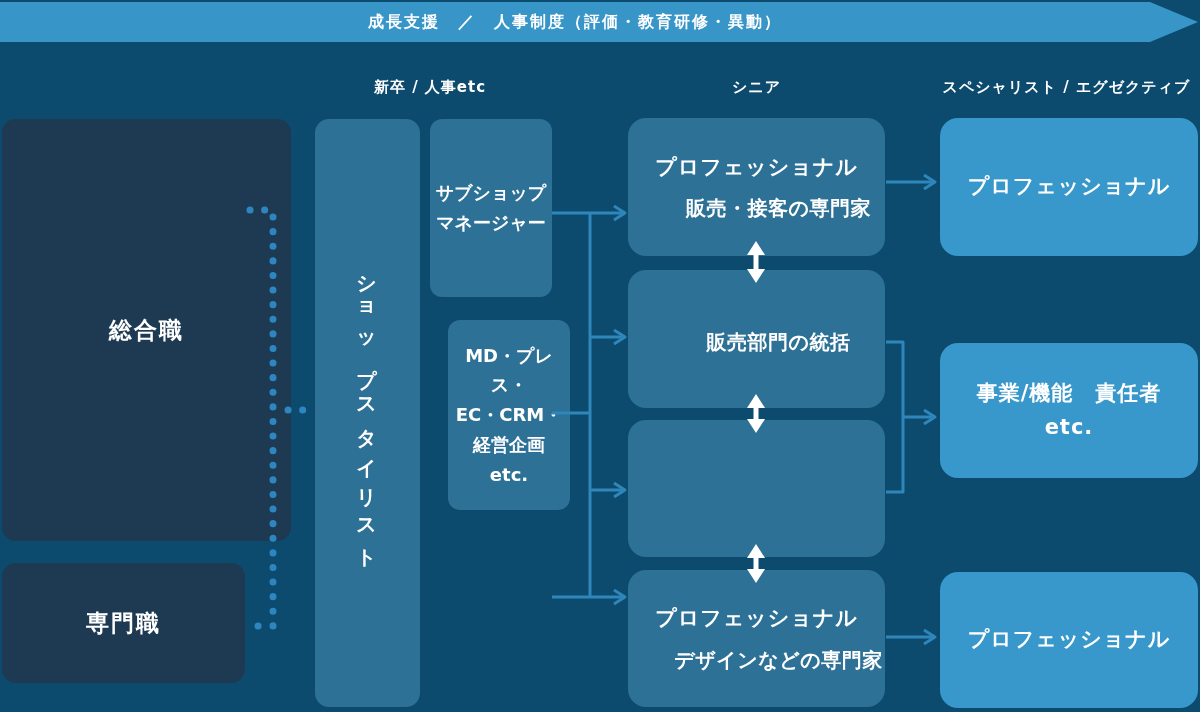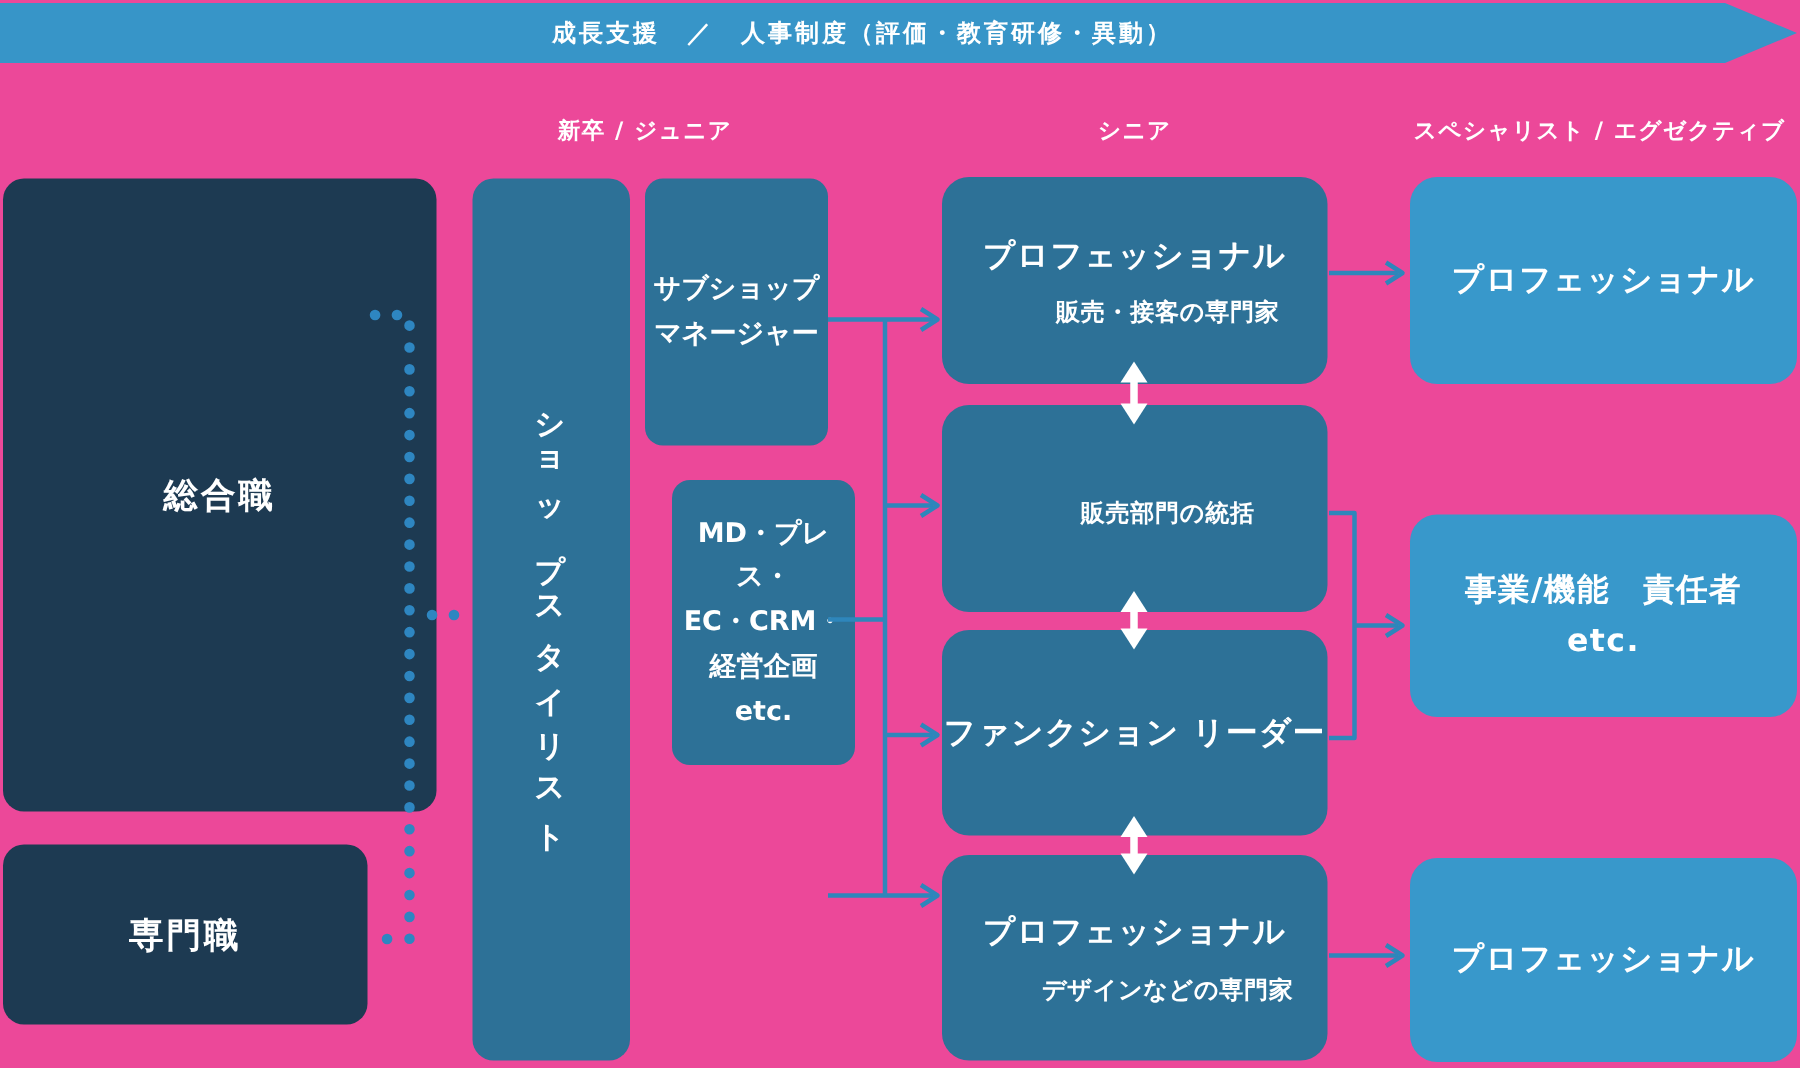--- a/index.html
+++ b/index.html
@@ -1,17 +1,17 @@
 <!DOCTYPE html>
 <html lang="ja"><head>
 <meta charset="utf-8">
 <style>
   html,body{margin:0;padding:0;background:#000;}
   .stage{
-    position:relative;width:1200px;height:712px;background:#ec4899;overflow:hidden;
+    position:relative;width:1200px;height:712px;background:#0c4a6e;overflow:hidden;
     font-family:"DejaVu Sans","Liberation Sans",sans-serif;color:#fff;
   }
   .banner{
     position:absolute;left:0;top:2px;width:1150px;height:40px;background:#3795c8;
     display:flex;align-items:center;justify-content:center;
     font-size:16px;font-weight:bold;letter-spacing:2px;
   }
   .banner-tip{
     position:absolute;left:1150px;top:2px;width:0;height:0;
     border-top:20px solid transparent;border-bottom:20px solid transparent;
@@ -28,35 +28,35 @@
   .navy{background:#1d3a52;border-radius:14px;}
   .mid{background:#2d7197;border-radius:14px;}
   .light{background:#3898cb;border-radius:18px;}
   .track-label{font-size:23px;letter-spacing:2px;}
   .vtext{
     writing-mode:vertical-rl;text-orientation:upright;
     font-size:20px;letter-spacing:0.38em;font-weight:bold;
   }
   .small-role{font-size:18px;line-height:1.65;white-space:pre-line;}
   .senior-title{font-size:21px;line-height:1.55;white-space:pre-line;letter-spacing:1px;}
-  .senior-sub{font-size:16px;line-height:1.5;white-space:pre-line;margin-top:10px;letter-spacing:0.5px;margin-left:44px;}
+  .senior-sub{font-size:20px;line-height:1.5;white-space:pre-line;margin-top:10px;letter-spacing:0.5px;margin-left:44px;}
   .exec-label{font-size:21px;line-height:1.6;white-space:pre-line;letter-spacing:1px;}
   .overlay{position:absolute;left:0;top:0;z-index:5;pointer-events:none;}
 </style>
 </head>
 <body>
 
 <div class="stage">
 
   <div class="banner">
     <span>成長支援　／　人事制度（評価・教育研修・異動）</span>
   </div>
   <div class="banner-tip"></div>
 
-  <div class="col-header" style="left:300px;width:260px;">新卒 / ジュニア</div>
+  <div class="col-header" style="left:300px;width:260px;">新卒 / 人事etc</div>
   <div class="col-header" style="left:628px;width:257px;">シニア</div>
   <div class="col-header" style="left:935px;width:263px;">スペシャリスト / エグゼクティブ</div>
 
   <div class="box navy" style="left:2px;top:119px;width:289px;height:422px;">
     <span class="track-label">総合職</span>
   </div>
   <div class="box navy" style="left:2px;top:563px;width:243px;height:120px;">
     <span class="track-label">専門職</span>
   </div>
 
@@ -76,21 +76,20 @@
   </div>
 
   <div class="box mid" style="left:628px;top:118px;width:257px;height:138px;border-radius:18px;">
     <span class="senior-title">プロフェッショナル</span>
     <span class="senior-sub">販売・接客の専門家</span>
   </div>
   <div class="box mid" style="left:628px;top:270px;width:257px;height:138px;border-radius:18px;">
     <span class="senior-sub" style="margin-top:6px;">販売部門の統括</span>
   </div>
   <div class="box mid" style="left:628px;top:420px;width:257px;height:137px;border-radius:18px;">
-    <span class="senior-title">ファンクション リーダー</span>
   </div>
   <div class="box mid" style="left:628px;top:570px;width:257px;height:137px;border-radius:18px;">
     <span class="senior-title">プロフェッショナル</span>
     <span class="senior-sub">デザインなどの専門家</span>
   </div>
 
   <div class="box light" style="left:940px;top:118px;width:258px;height:138px;">
     <span class="exec-label">プロフェッショナル</span>
   </div>
   <div class="box light" style="left:940px;top:343px;width:258px;height:135px;">

